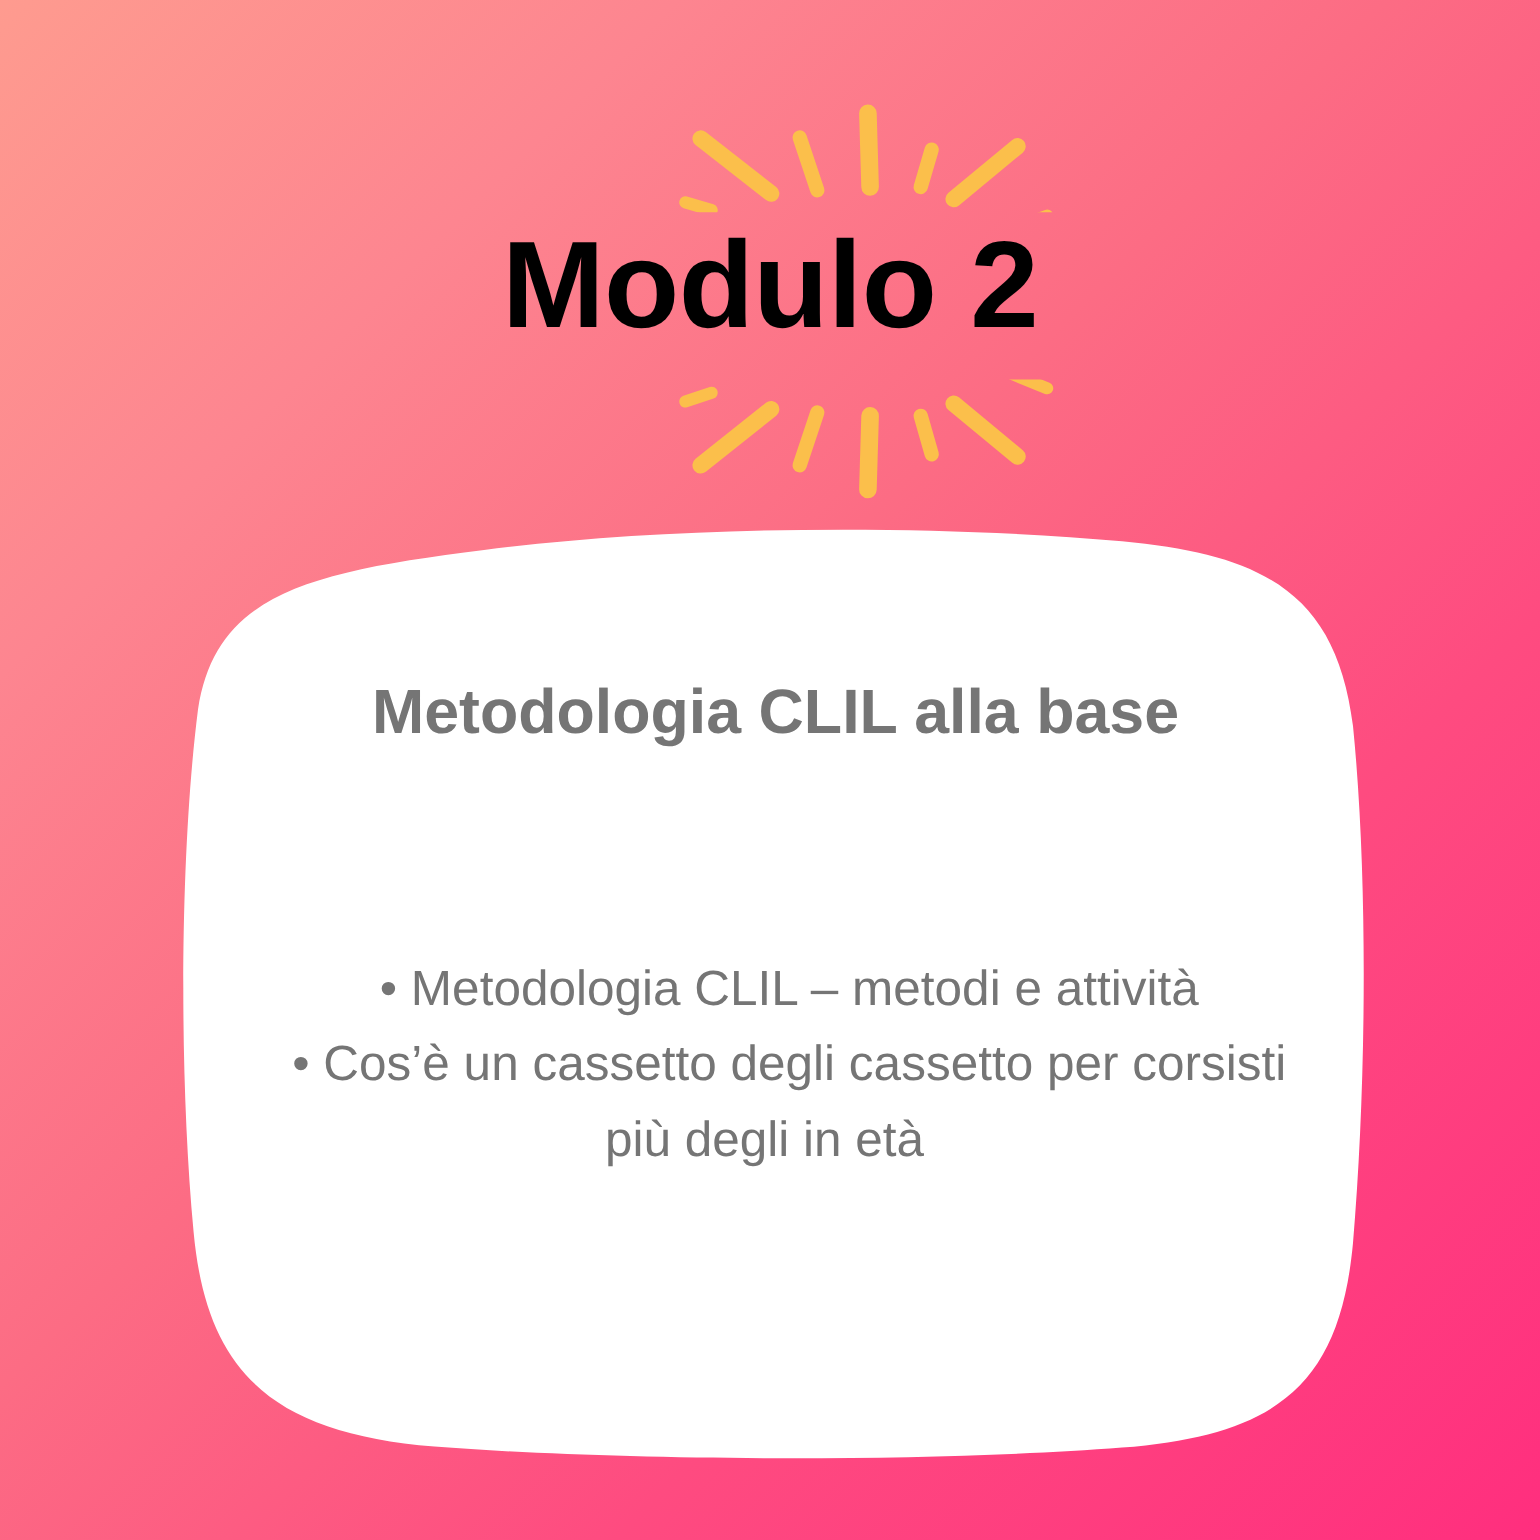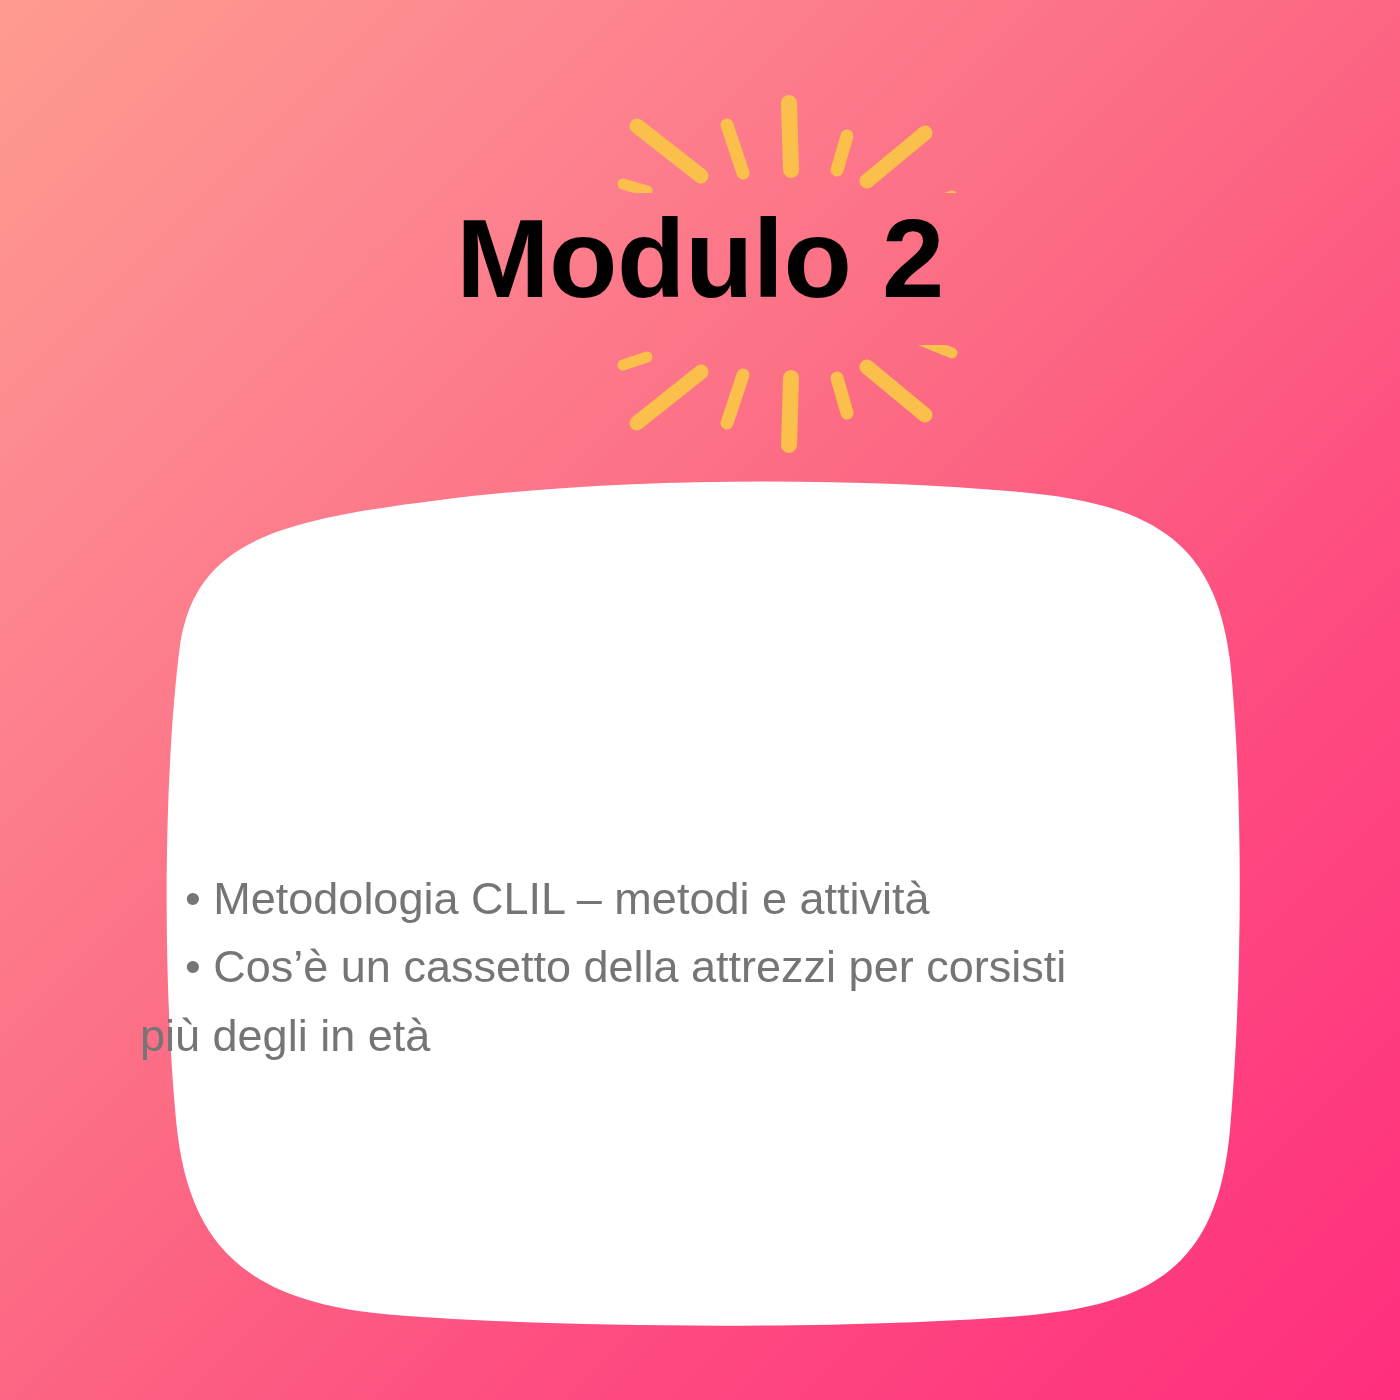--- a/index.html
+++ b/index.html
@@ -100,20 +100,21 @@
     top: 395px;
     left: 140px;
     width: 1110px;
     font-size: 45px;
     line-height: 1.52;
     color: #757575;
   }
   .bullet-line {
     display: block;
     white-space: nowrap;
+    text-align: center;
   }
   .bullet-line.indented {
     padding-left: 45px;
   }
   .bullet-dot {
     font-size: 45px;
     line-height: 1;
   }
 </style>
 </head>
@@ -161,32 +162,33 @@
                C 700 860, 420 858, 255 845
                C 110 833, 48 780, 36 650
                C 22 500, 24 300, 40 175
                C 56 70, 140 50, 300 30 Z" fill="#FFFFFF"></path>
     </svg>
   </div>
 
   <div id="card-content">
 
     <div id="card-heading">
+      <div>Metodologia CLIL alla base</div>
     </div>
 
     <div id="bullet-list">
 
       <div class="bullet-line indented">
         <span class="bullet-dot">•</span>
         <span>Metodologia CLIL – metodi e attività</span>
       </div>
 
       <div class="bullet-line indented">
         <span class="bullet-dot">•</span>
-        <span>Cos’è un cassetto della attrezzi per corsisti</span>
+        <span>Cos’è un cassetto degli cassetto per corsisti</span>
       </div>
 
       <div class="bullet-line">più degli in età</div>
 
     </div>
   </div>
 
 </div>
 
 </body></html>

